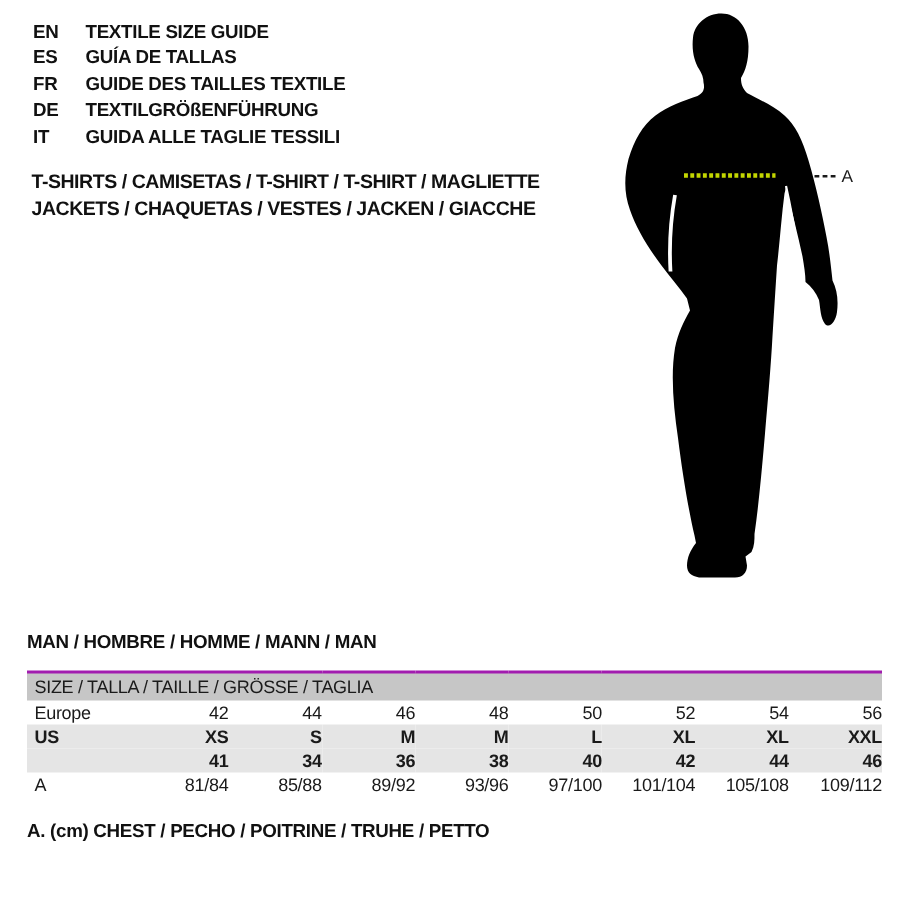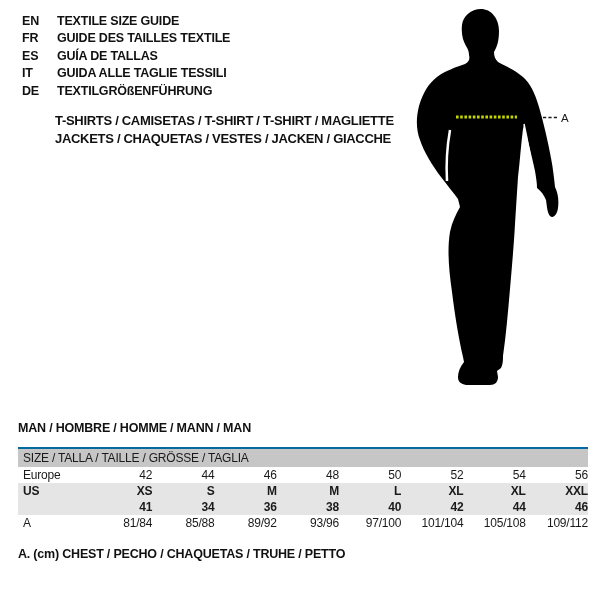--- a/index.html
+++ b/index.html
@@ -41,21 +41,20 @@
   
   .category {
     position: absolute;
     left: 21px;
     top: 112px;
     font-size: 13px;
     font-weight: bold;
     letter-spacing: -0.3px;
     line-height: 18px;
     white-space: nowrap;
-    margin-left: 34px;
   }
 
   
   .figure-svg {
     position: absolute;
     left: 360px;
     top: 0px;
     width: 240px;
     height: 400px;
   }
@@ -82,21 +81,21 @@
     width: 570px;
     border-collapse: collapse;
     table-layout: fixed;
     font-size: 12px;
     letter-spacing: -0.2px;
     color: #1a1a1a;
   }
   table.size-table col.label-col { width: 72px; }
   .size-table .header-row td {
     background: #c6c6c6;
-    border-top: 2px solid #0369a1;
+    border-top: 2px solid #a21caf;
     height: 16px;
     padding: 1px 0 1px 5px;
     text-align: left;
     white-space: nowrap;
   }
   .size-table td {
     height: 16px;
     padding: 0;
     text-align: right;
     vertical-align: middle;
@@ -127,34 +126,34 @@
 <body>
 
 <div class="canvas">
 
   <div class="lang-list">
     <div class="lang-row">
       <span class="lang-code">EN</span>
       <span class="lang-label">TEXTILE SIZE GUIDE</span>
     </div>
     <div class="lang-row">
+      <span class="lang-code">ES</span>
+      <span class="lang-label">GUÍA DE TALLAS</span>
+    </div>
+    <div class="lang-row">
       <span class="lang-code">FR</span>
       <span class="lang-label">GUIDE DES TAILLES TEXTILE</span>
     </div>
     <div class="lang-row">
-      <span class="lang-code">ES</span>
-      <span class="lang-label">GUÍA DE TALLAS</span>
+      <span class="lang-code">DE</span>
+      <span class="lang-label">TEXTILGRÖßENFÜHRUNG</span>
     </div>
     <div class="lang-row">
       <span class="lang-code">IT</span>
       <span class="lang-label">GUIDA ALLE TAGLIE TESSILI</span>
-    </div>
-    <div class="lang-row">
-      <span class="lang-code">DE</span>
-      <span class="lang-label">TEXTILGRÖßENFÜHRUNG</span>
     </div>
   </div>
 
   <div class="category">
     <div>T-SHIRTS / CAMISETAS / T-SHIRT / T-SHIRT / MAGLIETTE</div>
     <div>JACKETS / CHAQUETAS / VESTES / JACKEN / GIACCHE</div>
   </div>
 
   <svg class="figure-svg" viewBox="360 0 240 400" xmlns="http://www.w3.org/2000/svg">
     <path fill="#000000" d="
@@ -267,15 +266,15 @@
         <td>93/96</td>
         <td>97/100</td>
         <td>101/104</td>
         <td>105/108</td>
         <td>109/112</td>
       </tr>
     </tbody>
       </table>
   </div>
 
-  <div class="footnote">A. (cm) CHEST / PECHO / CHAQUETAS / TRUHE / PETTO</div>
+  <div class="footnote">A. (cm) CHEST / PECHO / POITRINE / TRUHE / PETTO</div>
 
 </div>
 
 </body></html>

